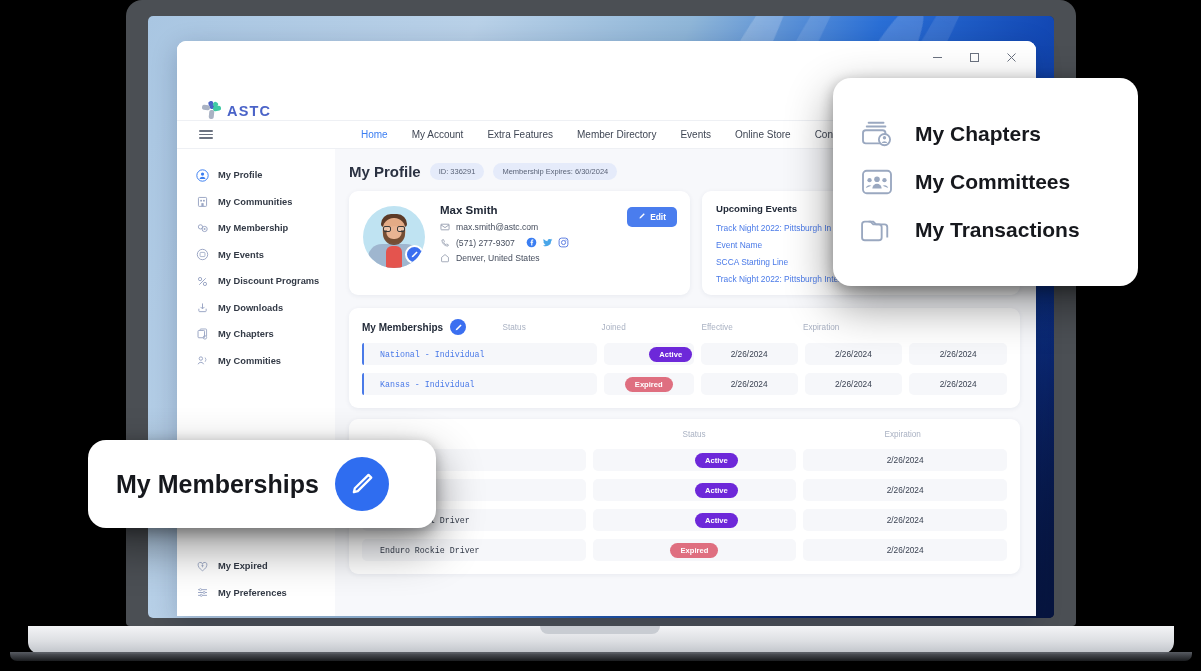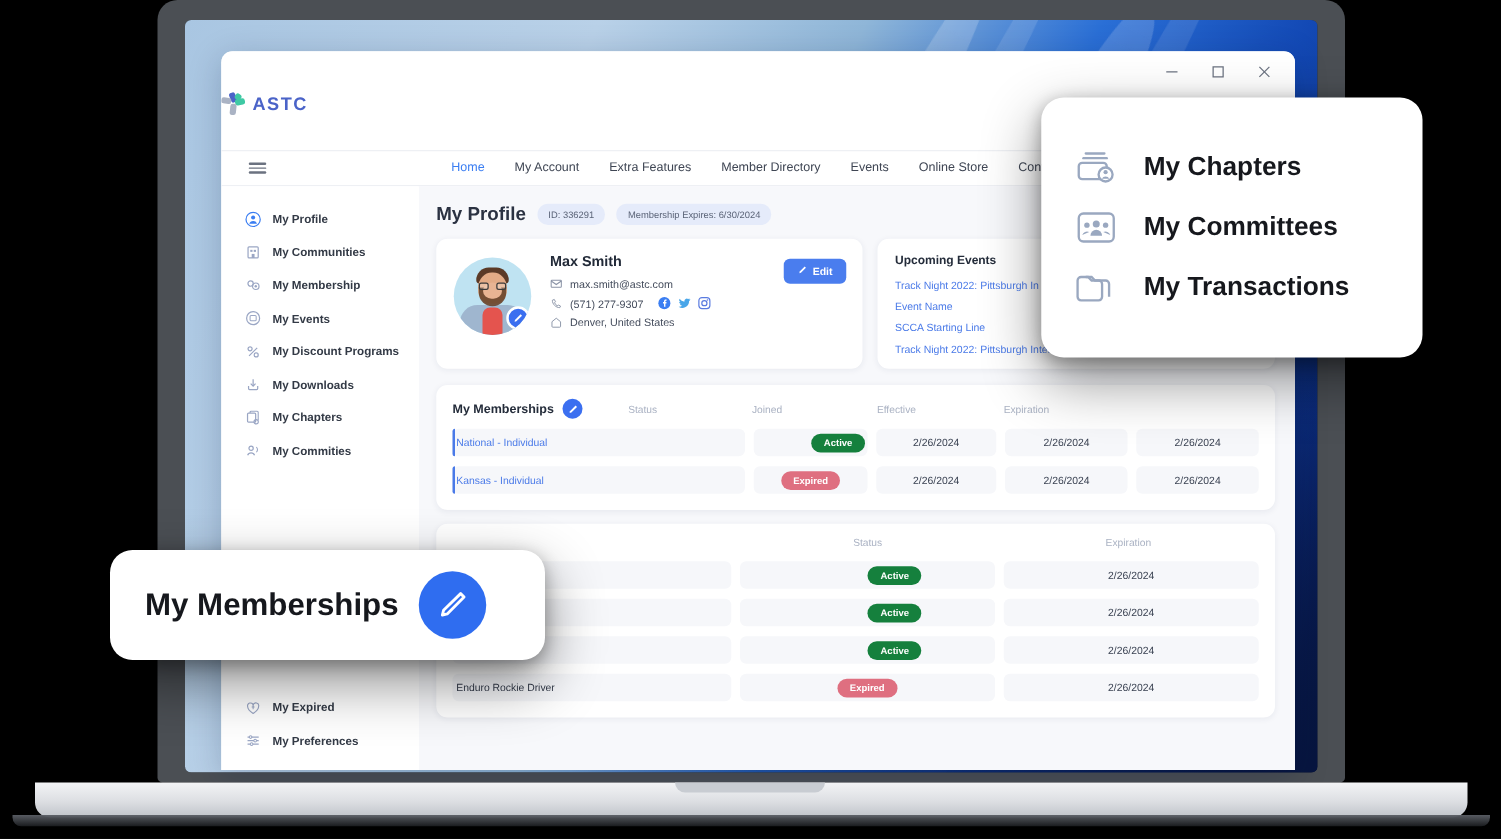--- a/index.html
+++ b/index.html
@@ -60,21 +60,21 @@
   .appwin {
     position: absolute; left: 177px; top: 41px; width: 859px; height: 575px;
     background: #ffffff; border-radius: 9px 9px 0 0; overflow: hidden;
     box-shadow: 0 6px 26px rgba(10,22,60,.22);
   }
   .titlebar { position: relative; height: 33px; background:#fff; }
   .winbtns { position:absolute; right:6px; top:0; height:33px; display:flex; }
   .winbtn { width: 37px; height: 33px; display:flex; align-items:center; justify-content:center; color:#6b7280; }
   .winbtn svg { display:block; }
 
-  .brandbar { height: 46px; background:#fff; display:flex; align-items:flex-start; }
+  .brandbar { height: 46px; background:#fff; display:flex; align-items:flex-end; padding-left:25px; }
   .logo-wrap { display:flex; align-items:center; gap:6px; }
   .logo-mark { width: 19px; height: 19px; position:relative; }
   .blade { position:absolute; border-radius:2px; }
   .logo-text { font-size: 14.5px; font-weight: 700; color:#4a63c8; letter-spacing:1.2px; }
 
   .navbar {
     height: 29px; border-top:1px solid #eef0f4; border-bottom:1px solid #eef0f4;
     display:flex; align-items:center; background:#fff;
   }
   .burger { width:58px; display:flex; align-items:center; justify-content:center; }
@@ -128,26 +128,26 @@
   .ev-item { font-size:8.4px; color:#4a7ae8; margin-bottom:7px; white-space:nowrap; overflow:hidden; }
 
   .mcard { margin-top:13px; background:#fff; border-radius:9px; box-shadow:0 1px 5px rgba(25,40,90,.07); padding:11px 13px 13px 13px; }
   .mhead { display:flex; align-items:center; }
   .mtitle { font-size:10px; font-weight:700; color:#242c3a; }
   .pencil-badge { width:16px; height:16px; border-radius:50%; background:#3b6ff0; margin-left:7px; display:flex; align-items:center; justify-content:center; color:#fff; }
   .thead { display:flex; }
   .tcol { text-align:center; font-size:8.2px; color:#aab2c3; }
   .trow { display:flex; align-items:center; margin-top:8px; gap:7px; }
   .cell { background:#f6f7fa; border-radius:5px; height:22px; display:flex; align-items:center; justify-content:center; font-size:8.3px; color:#3a4252;}
-  .cell.name { justify-content:flex-start; padding-left:3px; position:relative; color:#4a7ae8; }
+  .cell.name { justify-content:flex-start; padding-left:18px; position:relative; color:#4a7ae8;font-family:Liberation Mono, monospace; }
   .cell.name.dark { color:#333b4a; }
   .cell.name::before { content:""; position:absolute; left:0; top:0; bottom:0; width:2.4px; background:#4a7ae8; border-radius:3px 0 0 3px; }
   .cell.name.dark::before { background:transparent; }
   .badge { border-radius:999px; font-size:7.6px; color:#fff; padding:3px 10px; font-weight:600; }
-  .badge.active { background:#15803d;margin-left:44px; }
+  .badge.active { background:#6d28d9;margin-left:44px; }
   .badge.expired { background:#df6f80; }
 
   
   .callout {
     position:absolute; background:#fff; border-radius:18px;
     box-shadow: 0 18px 46px rgba(0,0,0,.45), 0 4px 14px rgba(0,0,0,.3);
   }
   .callout-chapters { left:833px; top:78px; width:305px; height:208px; padding:20px 26px; display:flex; flex-direction:column; justify-content:center; gap:18px;}
   .co-row { display:flex; align-items:center; gap:20px; }
   .co-ico { width:36px; height:30px; color:#9aa8c0; flex:0 0 36px; display:flex; align-items:center; justify-content:center;}

